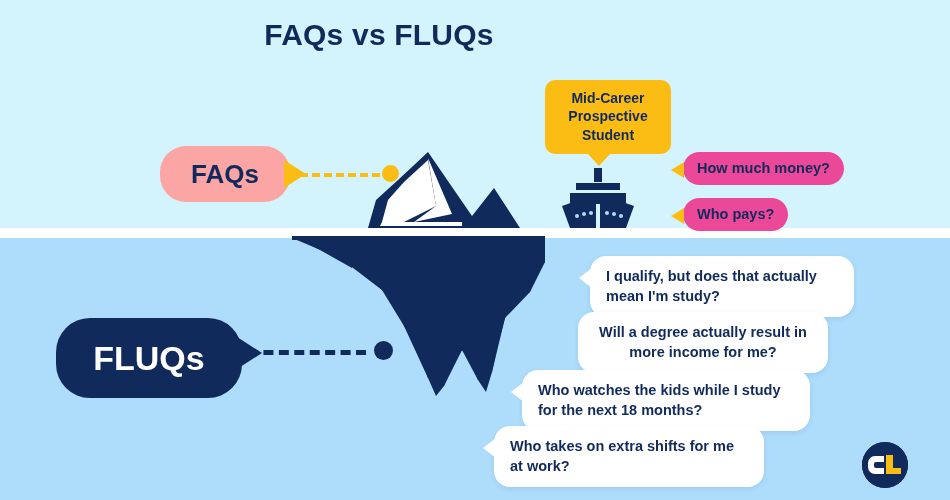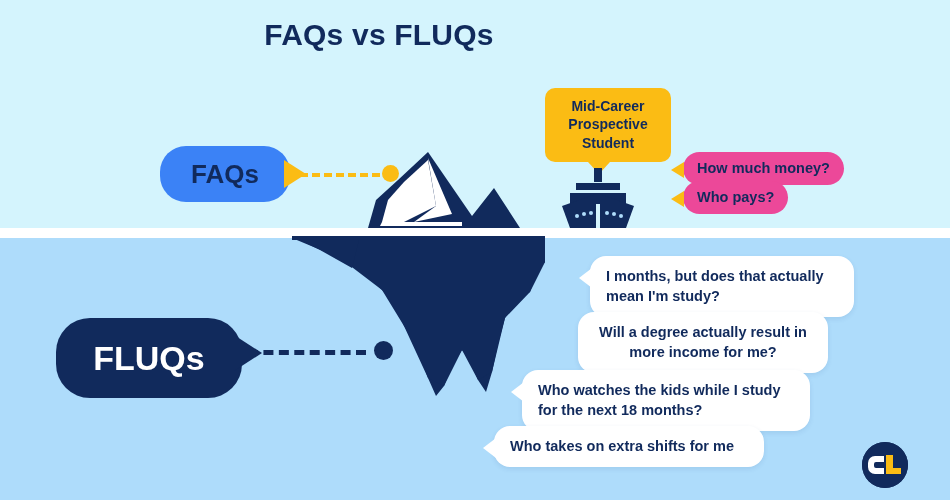--- a/index.html
+++ b/index.html
@@ -25,21 +25,21 @@
   
   .berg{position:absolute;left:0;top:0;width:950px;height:500px;pointer-events:none;}
 
   
   .pill{
     position:absolute;display:flex;align-items:center;justify-content:center;
     font-weight:bold;border-radius:30px;
   }
   .pill-faq{
     left:160px;top:146px;width:130px;height:56px;
-    background:#3b82f6;color:#112a5c;font-size:26px;border-radius:26px;
+    background:#fca5a5;color:#112a5c;font-size:26px;border-radius:26px;
   }
   .pill-faq .tail{
     position:absolute;left:124px;top:14px;width:0;height:0;
     border-top:14px solid transparent;border-bottom:14px solid transparent;
     border-left:22px solid #fbbc14;
   }
   .pill-fluq{
     left:56px;top:318px;width:186px;height:80px;
     background:#112a5c;color:#ffffff;font-size:34px;border-radius:34px;
   }
@@ -52,21 +52,21 @@
   
   .dash{position:absolute;height:0;border-top-style:dashed;}
   .dash-faq{left:300px;top:173px;width:80px;border-top:4px dashed #fbbc14;}
   .dash-fluq{left:248px;top:350px;width:118px;border-top:5px dashed #112a5c;}
   .dot{position:absolute;border-radius:50%;}
   .dot-faq{left:382px;top:165px;width:17px;height:17px;background:#fbbc14;}
   .dot-fluq{left:374px;top:341px;width:19px;height:19px;background:#112a5c;}
 
   
   .persona{
-    position:absolute;left:545px;top:88px;width:110px;
+    position:absolute;left:545px;top:80px;width:110px;
     background:#fbbc14;border-radius:10px;
     padding:9px 8px 10px;text-align:center;
     font-size:14px;font-weight:bold;line-height:1.32;color:#112a5c;
   }
   .persona .tail{
     position:absolute;left:43px;top:100%;width:0;height:0;
     border-left:11px solid transparent;border-right:11px solid transparent;
     border-top:12px solid #fbbc14;
   }
 
@@ -78,21 +78,21 @@
     position:absolute;background:#ec4899;border-radius:18px;
     color:#112a5c;font-size:14.5px;font-weight:bold;line-height:1.25;
     padding:7px 14px 8px 14px;white-space:nowrap;
   }
   .ybub .tail{
     position:absolute;left:-12px;top:10px;width:0;height:0;
     border-top:8px solid transparent;border-bottom:8px solid transparent;
     border-right:13px solid #fbbc14;
   }
   .yb1{left:683px;top:152px;}
-  .yb2{left:683px;top:181px;}
+  .yb2{left:683px;top:198px;}
 
   
   .wbub{
     position:absolute;background:#ffffff;border-radius:16px;
     color:#112a5c;font-size:14.5px;font-weight:bold;line-height:1.38;
     padding:10px 16px 11px 16px;
     box-shadow:0 2px 5px rgba(30,70,130,.10);
   }
   .wbub .tail{
     position:absolute;left:-11px;top:12px;width:0;height:0;
@@ -179,38 +179,39 @@
     <span class="tail"></span>
     <span>How much money?</span>
   </div>
   <div class="ybub yb2">
     <span class="tail"></span>
     <span>Who pays?</span>
   </div>
 
   <div class="wbub wb1">
     <span class="tail"></span>
-    <div>I months, but does that actually</div>
+    <div>I qualify, but does that actually</div>
     <div>mean I'm study?</div>
   </div>
 
   <div class="wbub wb2">
     <div>Will a degree actually result in</div>
     <div>more income for me?</div>
   </div>
 
   <div class="wbub wb3">
     <span class="tail"></span>
     <div>Who watches the kids while I study</div>
     <div>for the next 18 months?</div>
   </div>
 
   <div class="wbub wb4">
     <span class="tail"></span>
     <div>Who takes on extra shifts for me</div>
+    <div>at work?</div>
   </div>
 
   <div class="logo">
     <svg viewBox="0 0 46 46" width="46" height="46" xmlns="http://www.w3.org/2000/svg">
       <circle cx="23" cy="23" r="23" fill="#112a5c"></circle>
       <path d="M22 14 H13 a7 7 0 0 0 -7 7 v4 a7 7 0 0 0 7 7 h9 v-6 h-8 a2 2 0 0 1 -2 -2 v-2 a2 2 0 0 1 2 -2 h8 z" fill="#ffffff"></path>
       <path d="M24 13 h7 v13 h8 v6 h-15 z" fill="#fbbc14"></path>
     </svg>
   </div>
 

